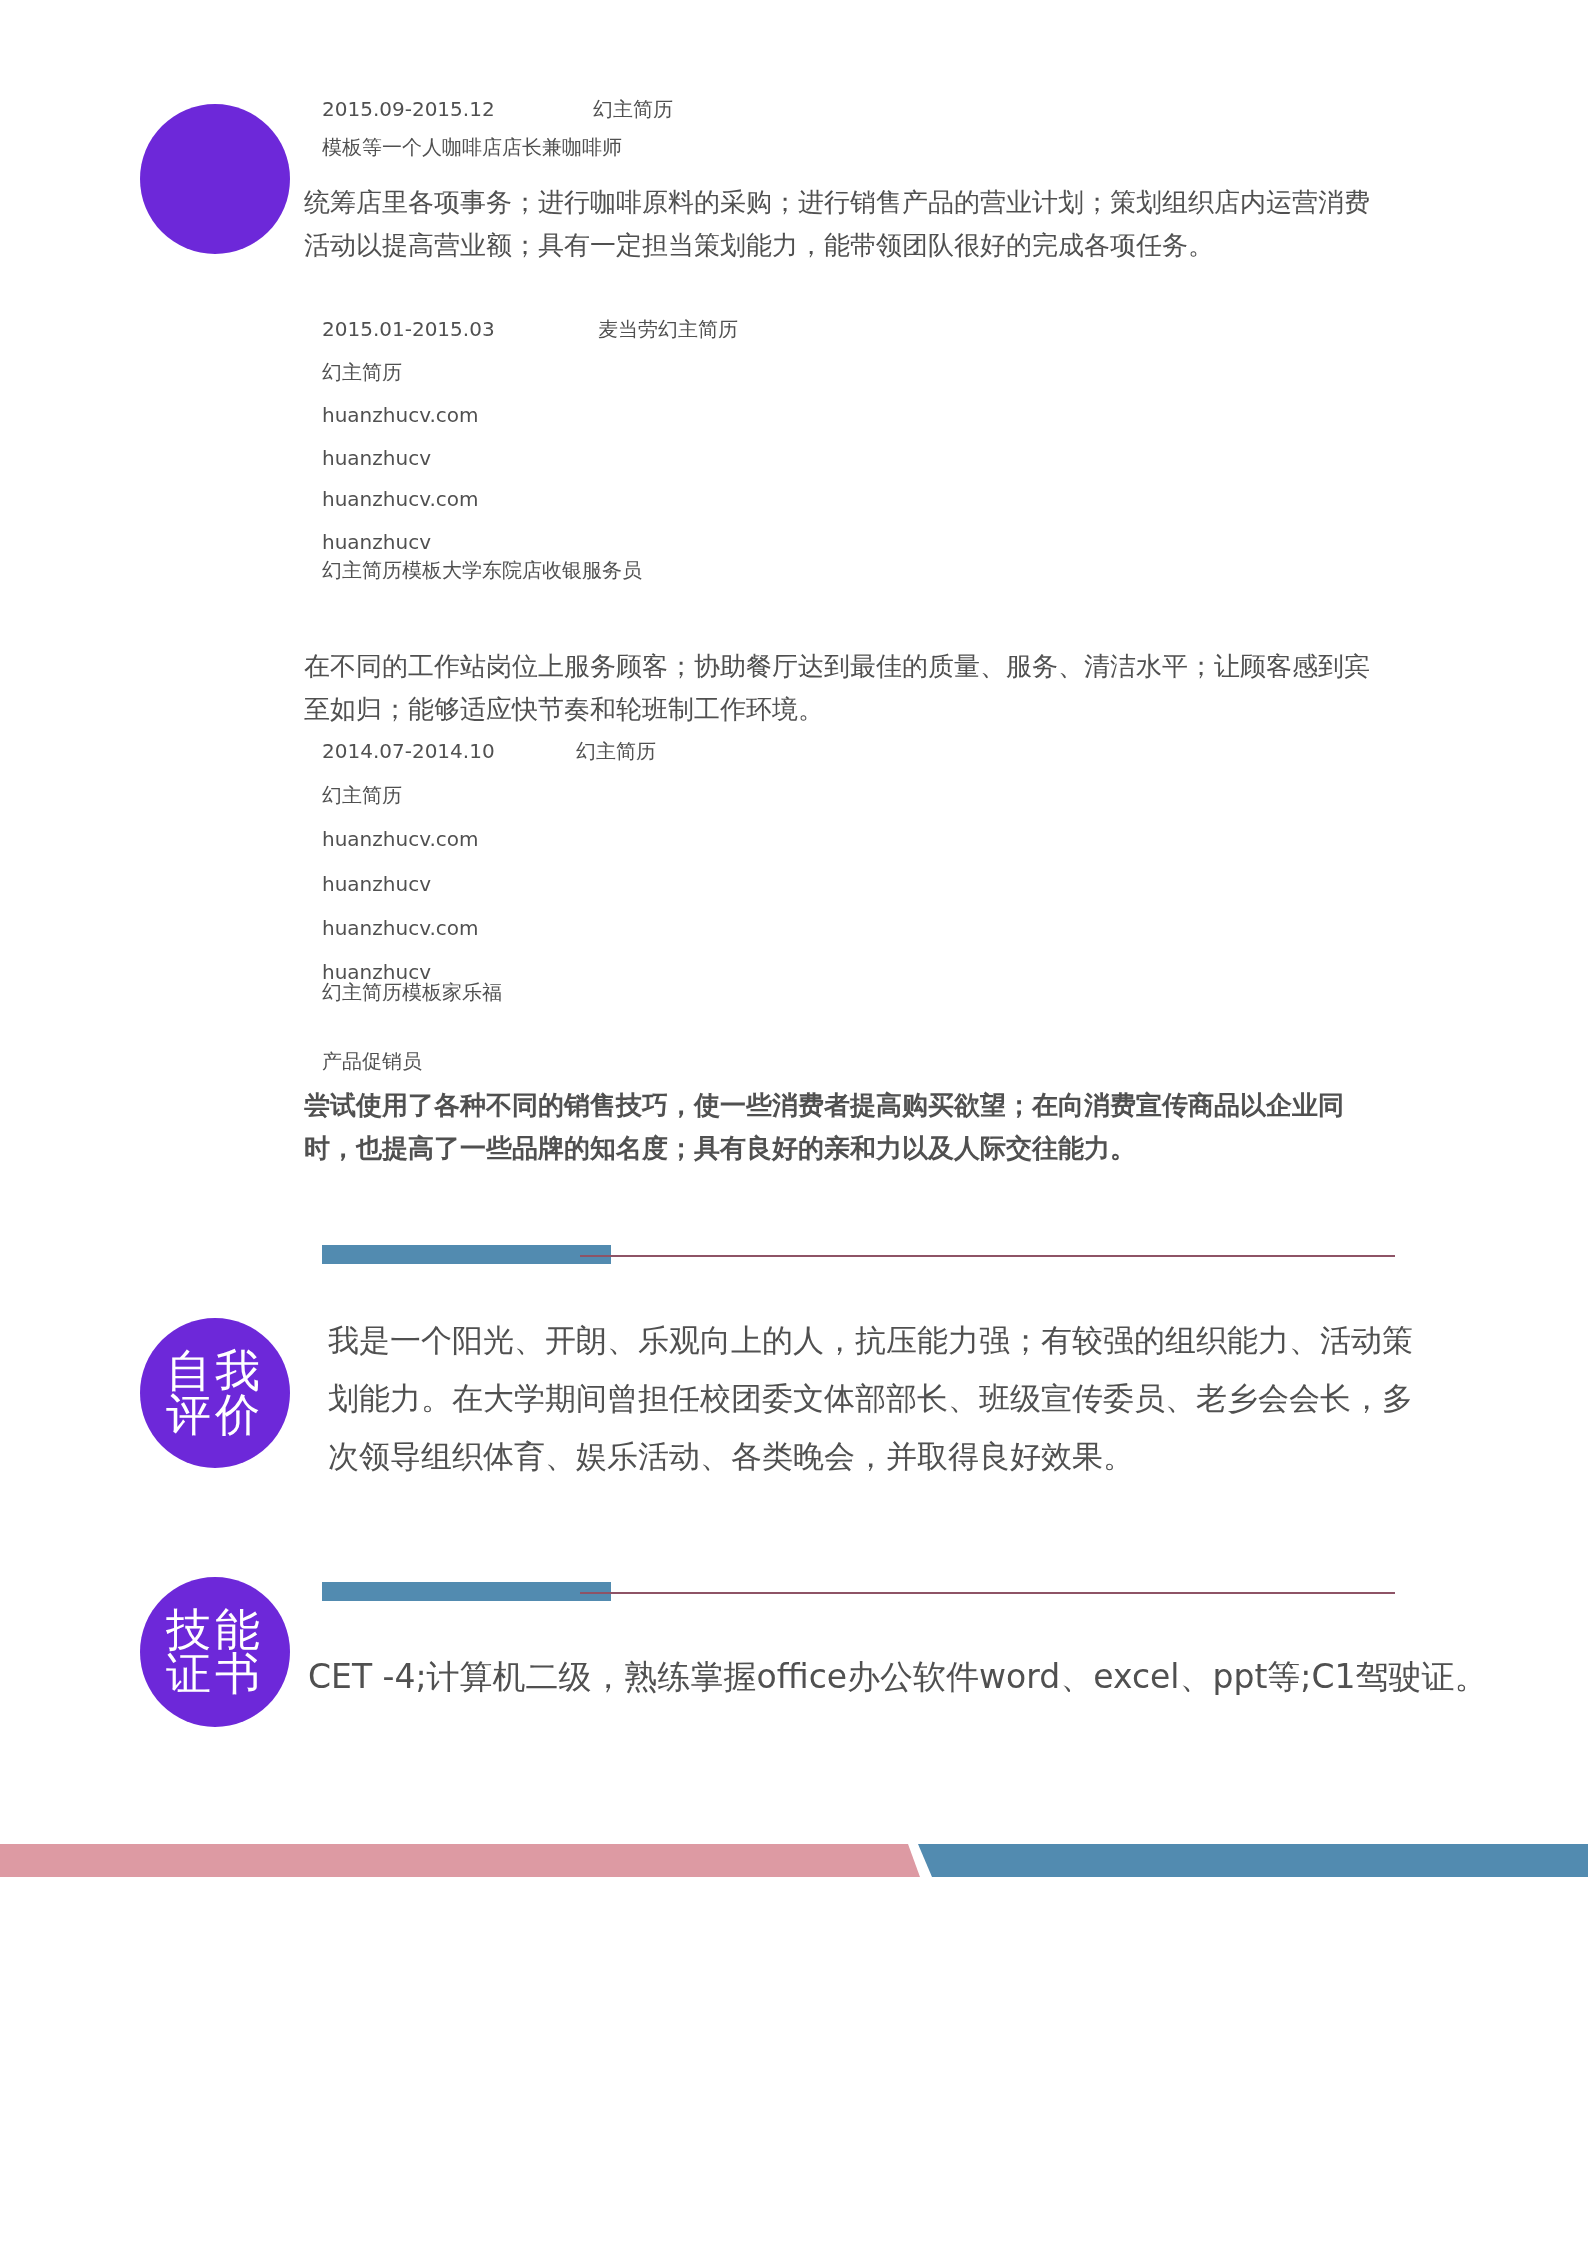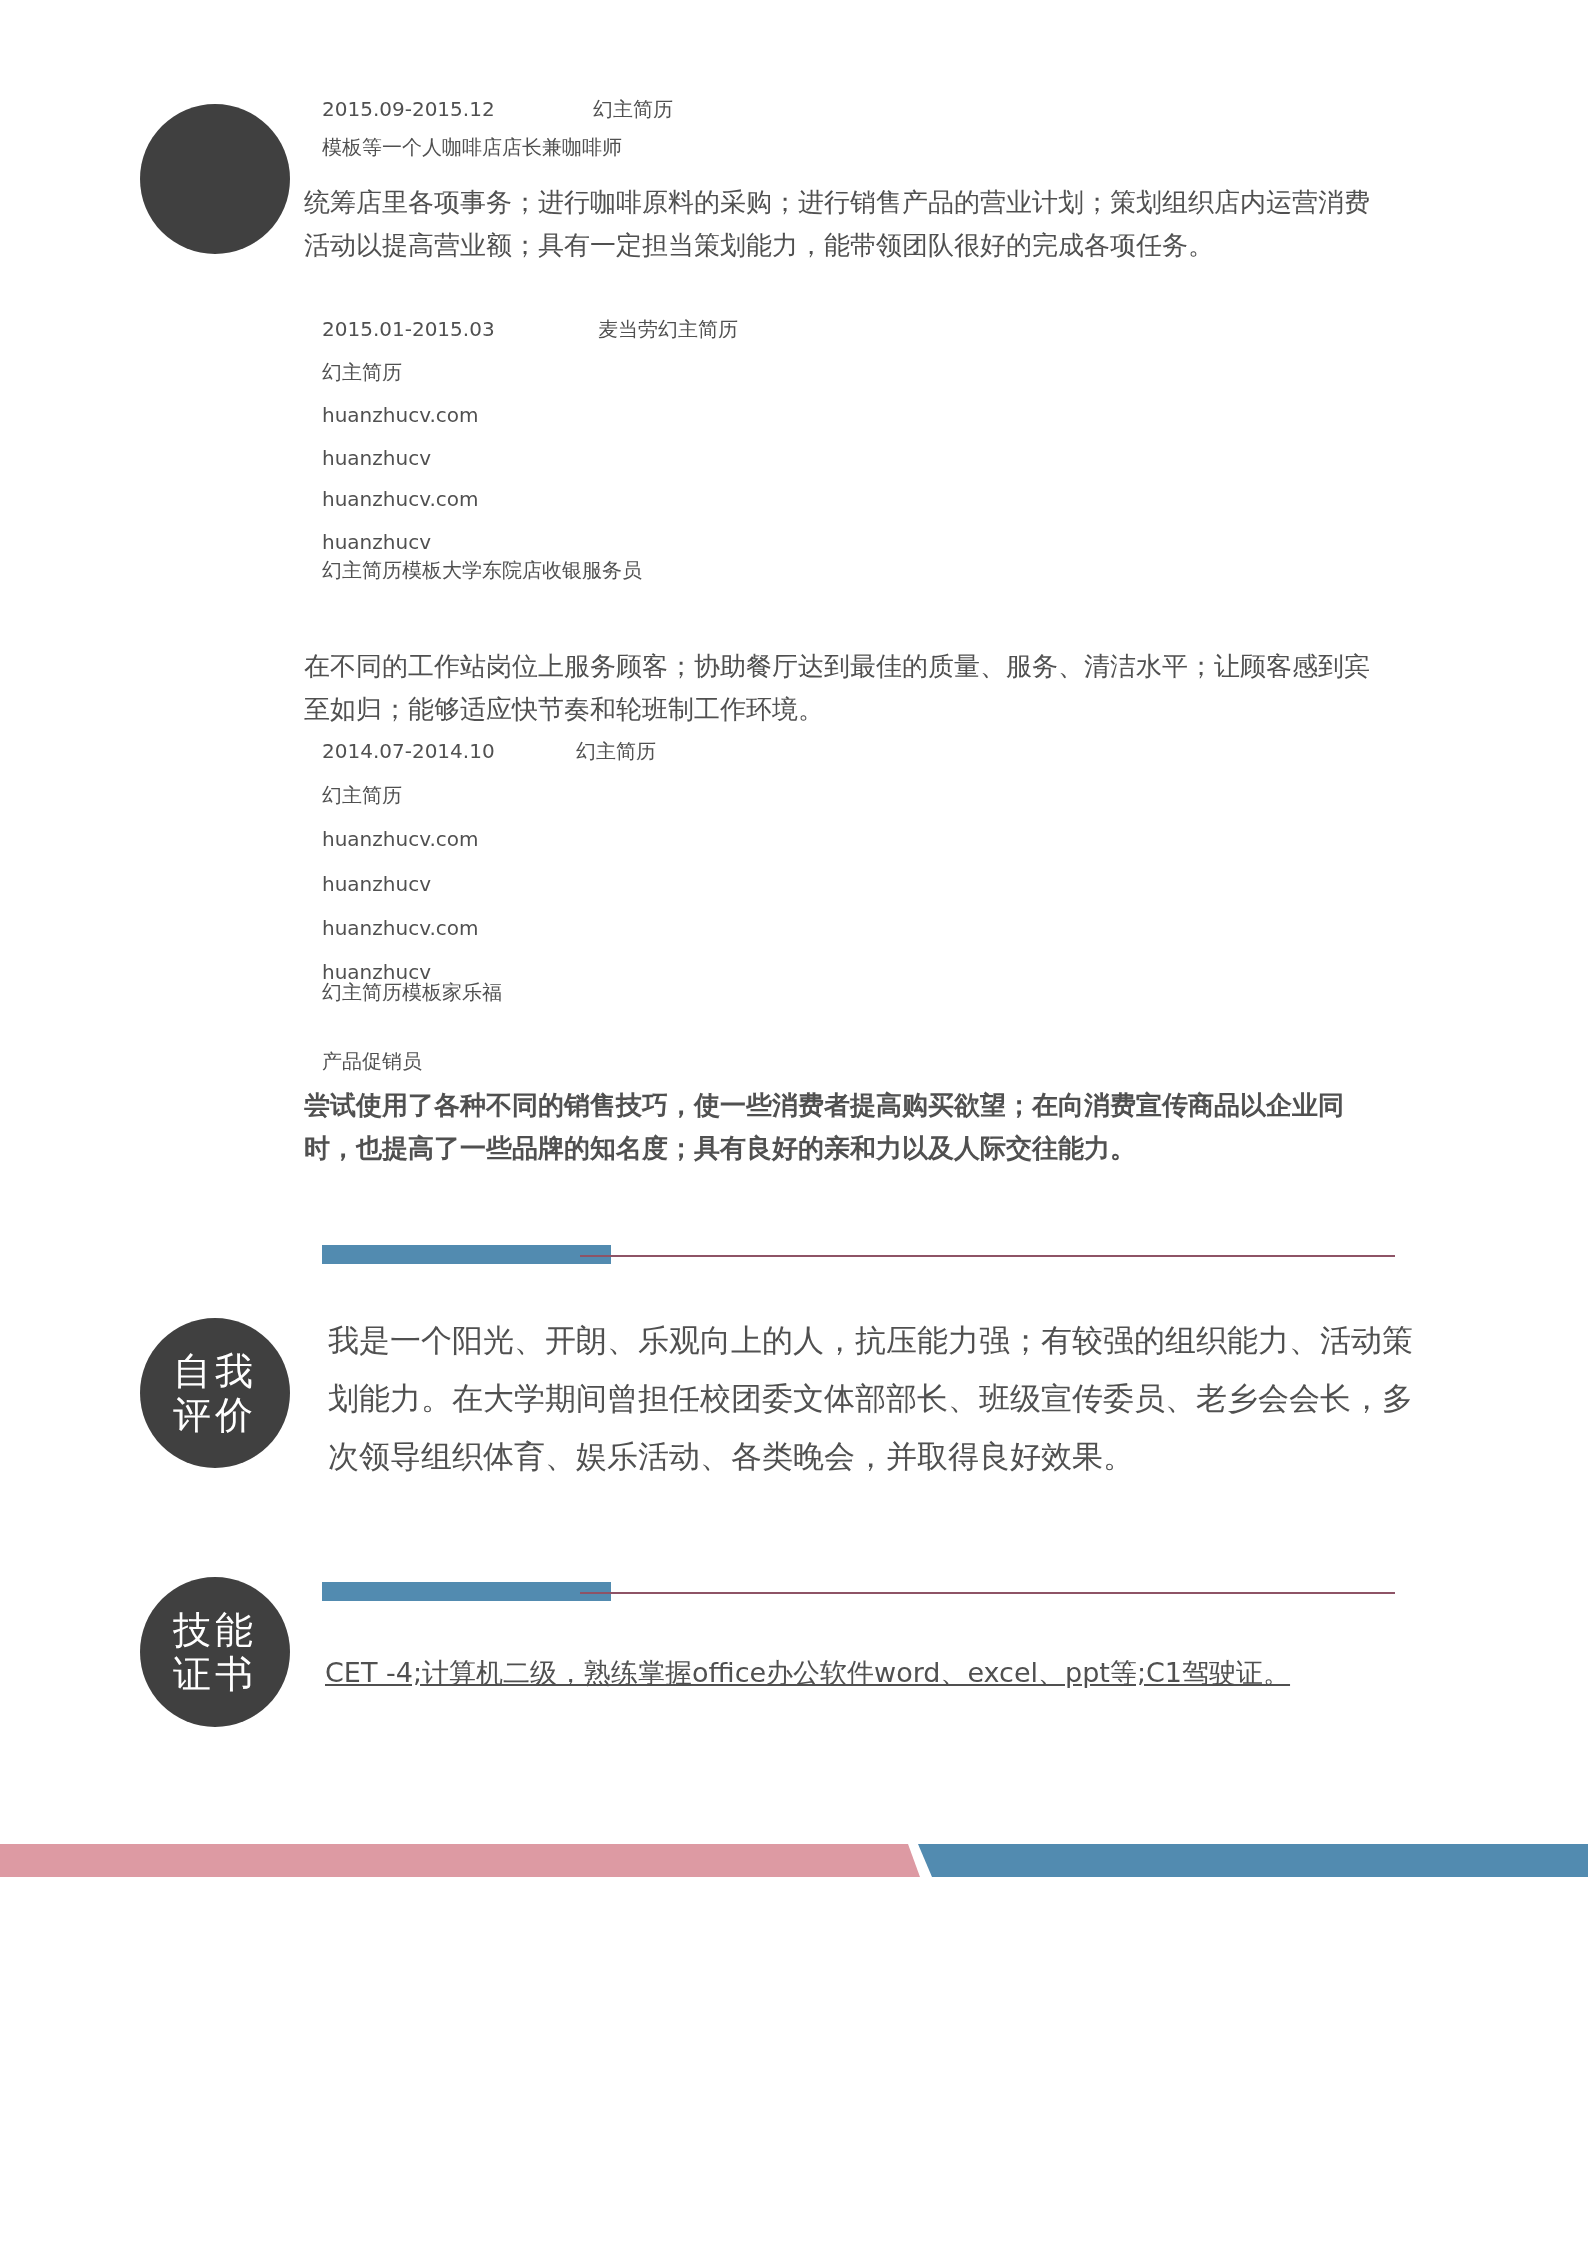--- a/index.html
+++ b/index.html
@@ -1,28 +1,28 @@
 <!DOCTYPE html>
 <html><head>
 <meta charset="utf-8">
 <style>
   html, body { margin:0; padding:0; background:#ffffff; }
   body { width:1588px; height:2245px; position:relative; overflow:hidden;
          font-family:"DejaVu Sans","Liberation Sans",sans-serif; color:#505050; }
-  .circle { position:absolute; width:150px; height:150px; border-radius:50%; background:#404040;
+  .circle { position:absolute; width:150px; height:150px; border-radius:50%; background:#6d28d9;
             color:#ffffff; display:flex; flex-direction:column; align-items:center; justify-content:center;
-            font-size:38px; line-height:44px; letter-spacing:4px; }
+            font-size:45px; line-height:44px; letter-spacing:4px; }
   .line { position:absolute; left:322px; font-size:20px; white-space:nowrap; line-height:32px; }
   .para { position:absolute; left:304px; width:1090px; font-size:26px; line-height:43px; }
   .date { display:inline-block; }
   .title { position:absolute; }
   .bar { position:absolute; left:322px; width:289px; height:19px; background:#528bb0; }
   .rule { position:absolute; left:580px; width:815px; height:2px; background:#8e5366; }
   .big { position:absolute; left:312px; width:1100px; font-size:31px; line-height:58px;margin-left:16px; }
-  .skills { position:absolute; left:325px; font-size:27px; white-space:nowrap;text-decoration:underline; }
+  .skills { position:absolute; left:308px; font-size:33px; white-space:nowrap; }
   .foot-pink { position:absolute; left:0; top:1844px; height:33px; width:920px; background:#dd9aa3;
                clip-path:polygon(0 0, 908px 0, 920px 33px, 0 33px); }
   .foot-blue { position:absolute; left:918px; top:1844px; height:33px; width:670px; background:#528bb0;
                clip-path:polygon(0 0, 670px 0, 670px 33px, 14px 33px); }
 </style>
 </head>
 <body>
 
 <div class="circle" style="left:140px;top:104px;"></div>
 

